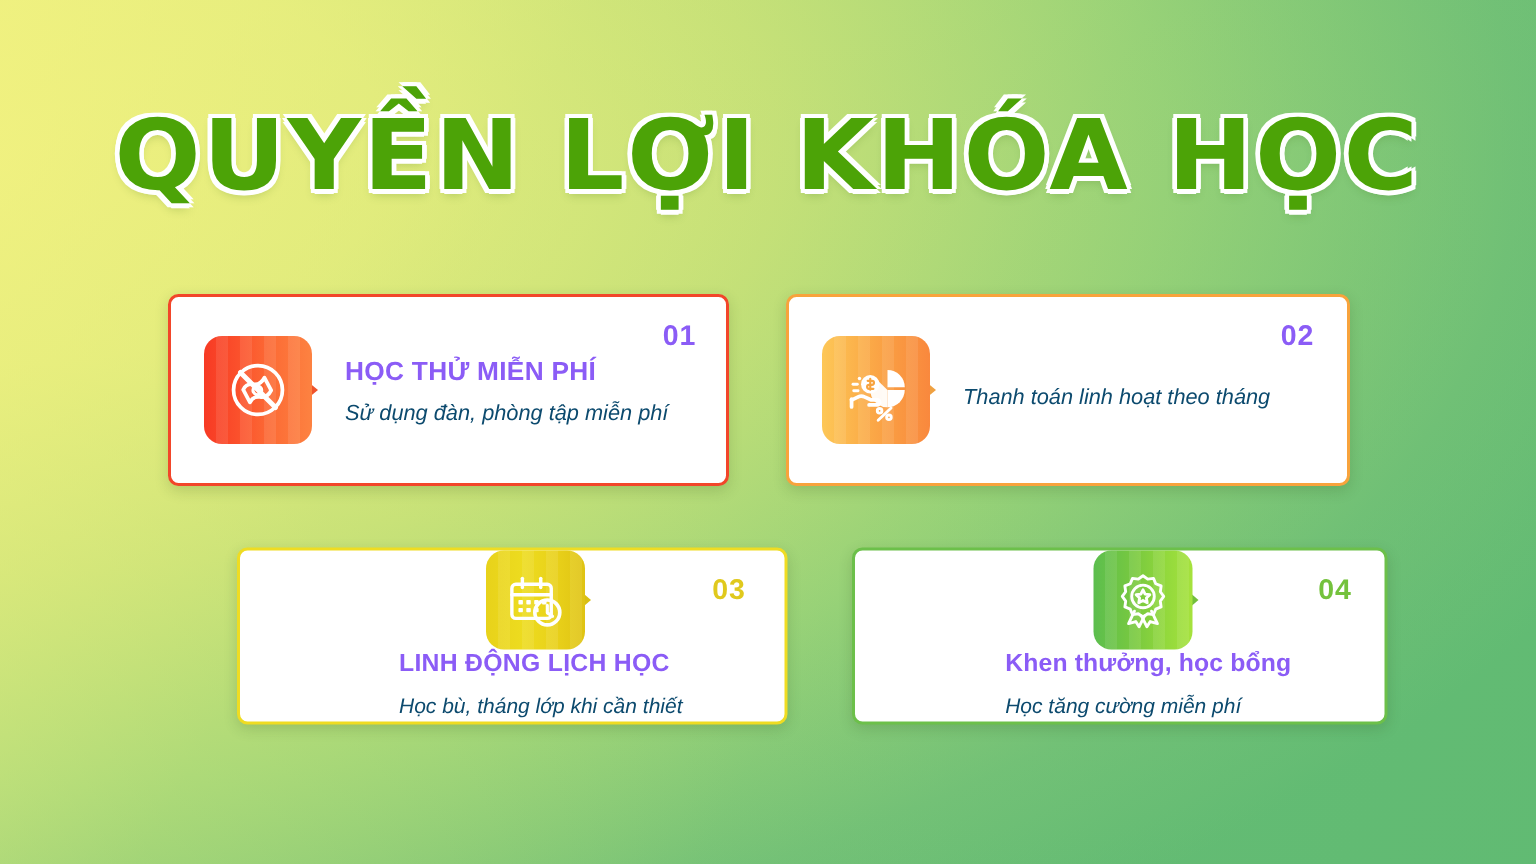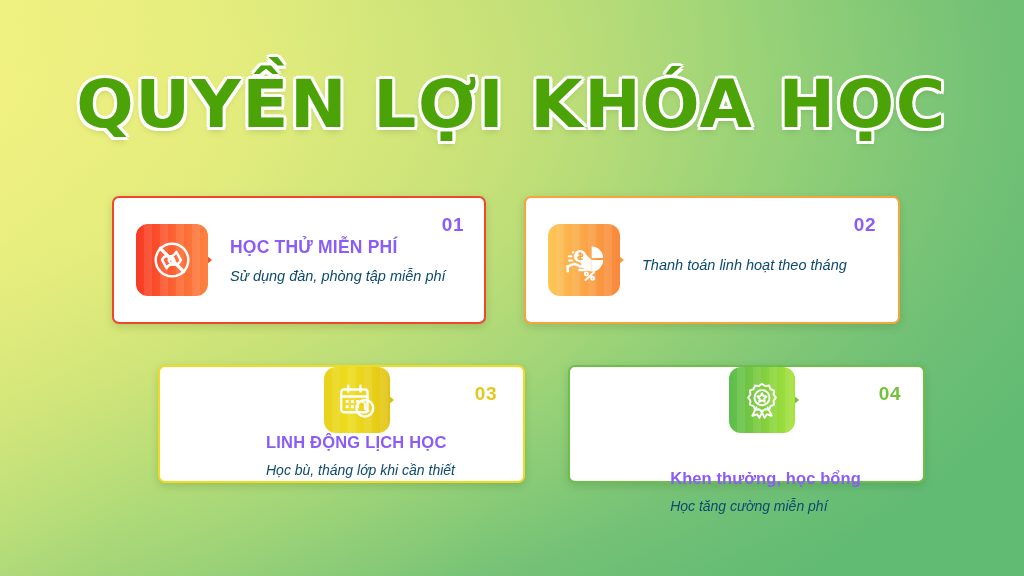--- a/index.html
+++ b/index.html
@@ -190,21 +190,21 @@
   #card-4 .icon-arrow { border-left-color: #78c73e; }
 
   
   #card-3 .card-inner, #card-4 .card-inner { padding-left: 30px; flex-direction: column; }
   #card-3 .icon-block, #card-4 .icon-block { width: 66px; height: 66px; }
   #card-3 .icon-tile, #card-4 .icon-tile { width: 66px; height: 66px; }
   #card-3 .icon-arrow, #card-4 .icon-arrow { left: 50px; top: 16px; border-top-width: 17px; border-bottom-width: 17px; border-left-width: 20px; }
   #card-3 .icon-glyph, #card-4 .icon-glyph { width: 42px; height: 42px; }
   #card-3 .card-title, #card-4 .card-title { font-size: 16.5px; }
   #card-3 .card-sub, #card-4 .card-sub { font-size: 14px; }
-  #card-4 .card-title { letter-spacing: 0.1px; margin-top: 36px; }
+  #card-4 .card-title { letter-spacing: 0.1px; }
 </style>
 </head>
 <body>
 
 <div class="bg-wash"></div>
 
 <div class="title-wrap">
   <div class="page-title">QUYỀN LỢI KHÓA HỌC</div>
 </div>
 

